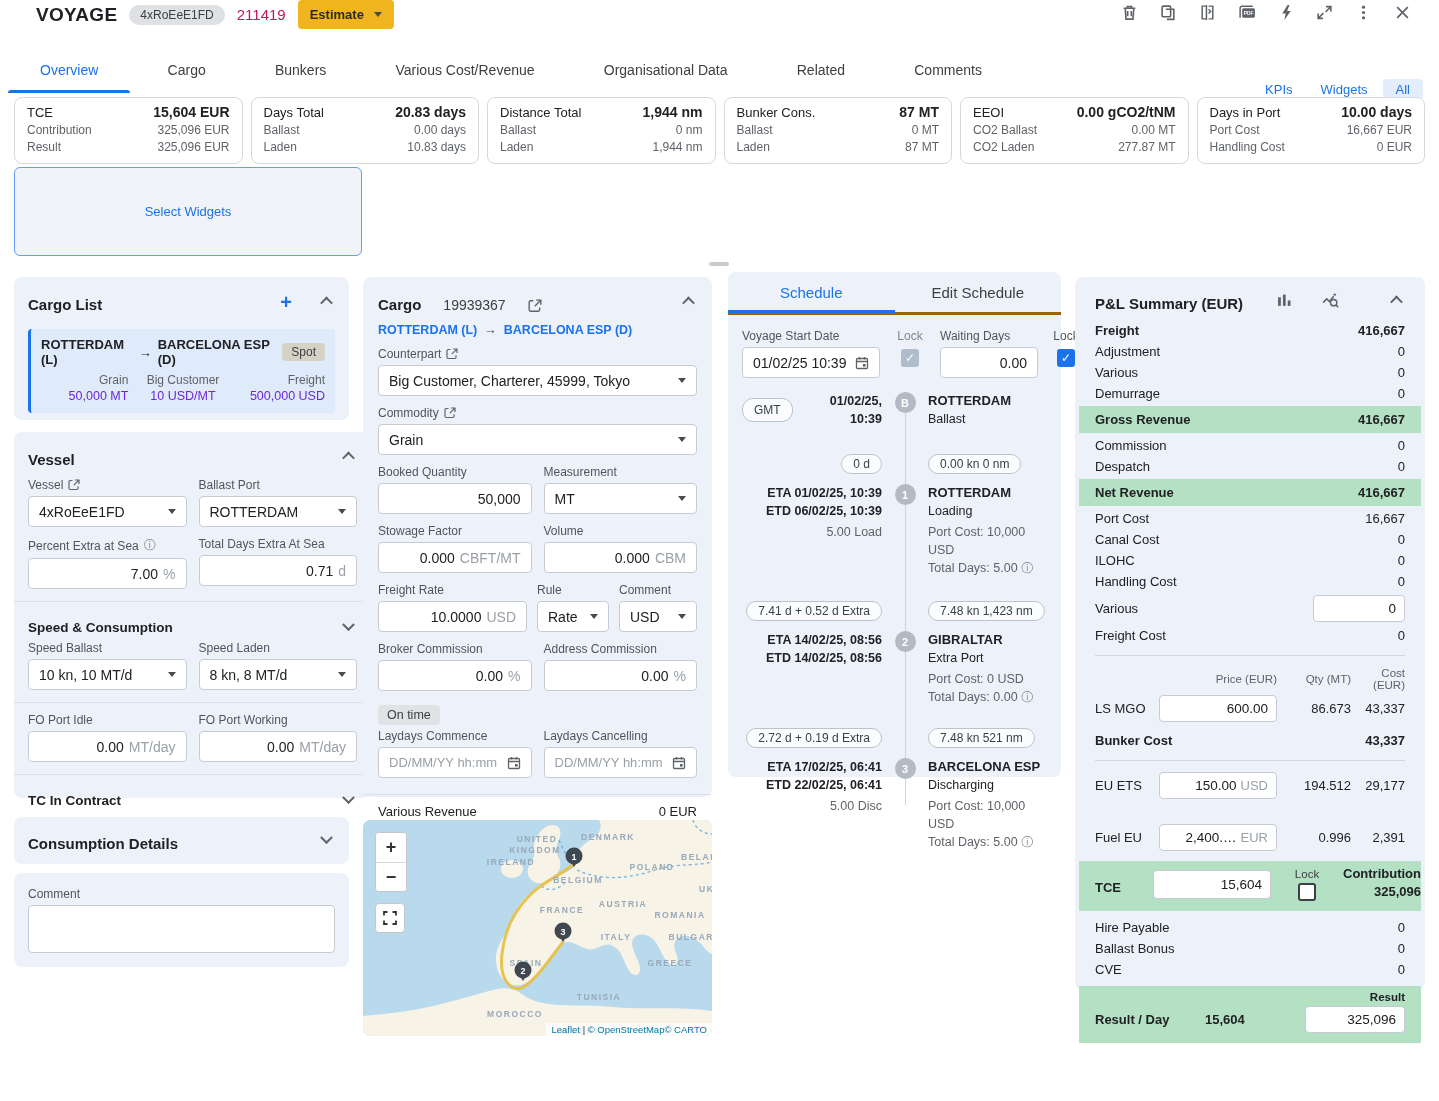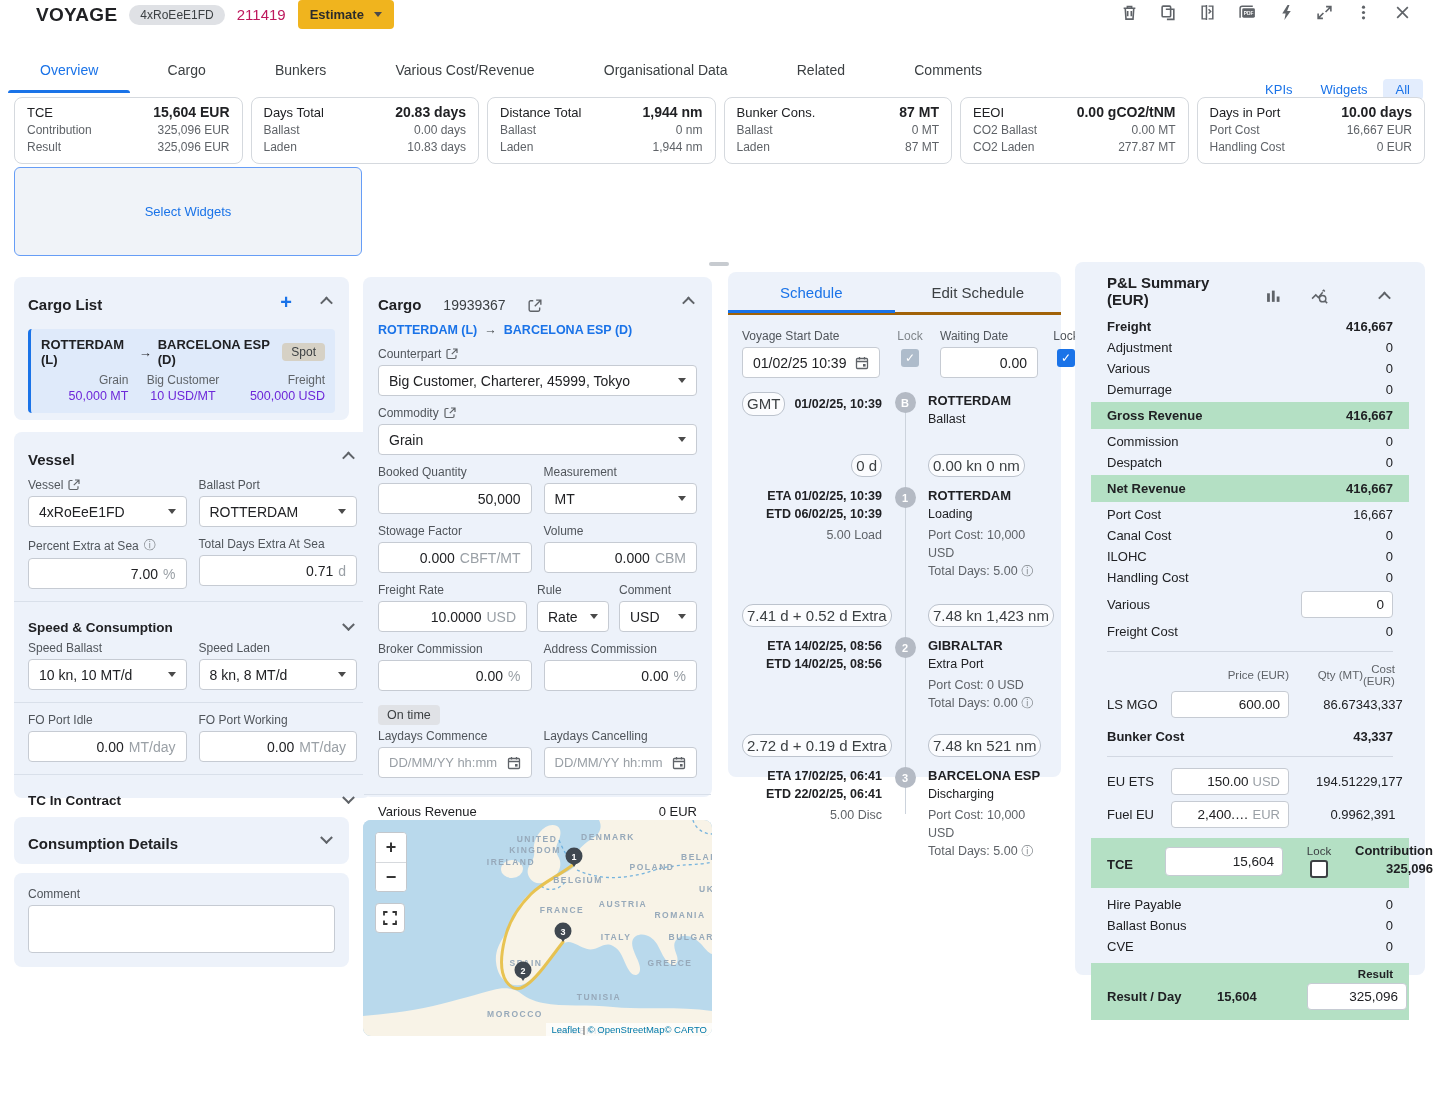--- a/index.html
+++ b/index.html
@@ -99,21 +99,21 @@
   .tl-left{text-align:right;font-size:12.5px;line-height:18px}
   .tl-left .b{font-weight:bold}
   .tl-left .g{color:#5f6368}
   .tl-mark{display:flex;justify-content:center;padding-top:0}
   .dot{width:21px;height:21px;border-radius:50%;background:#b4bac4;color:#fff;font-size:11px;font-weight:bold;
        display:flex;align-items:center;justify-content:center;position:relative;z-index:1}
   .tl-right{font-size:12.5px;line-height:18px}
   .tl-right .port{font-size:13px;font-weight:bold}
   .tl-right .g{color:#5f6368}
   .pill{display:inline-block;border:1px solid #bcc3cd;border-radius:11px;background:rgba(255,255,255,.75);
-       padding:2px 4px;font-size:15px;color:#3c4043;white-space:nowrap}
+       padding:2px 11px;font-size:12px;color:#3c4043;white-space:nowrap}
   .leg-row{display:grid;grid-template-columns:140px 46px 1fr;align-items:center;margin:12px 0 10px}
   .leg-row .lp{text-align:right}
   .gmt-row{display:flex;justify-content:flex-end;align-items:center;gap:9px}
   .gmt-row .t{font-weight:bold;font-size:12.5px}
 
   
   .pnl-row{display:flex;justify-content:space-between;padding:2px 16px;font-size:13px;line-height:17px}
   .pnl-row.bold{font-weight:bold}
   .pnl-row.hl{background:#b4e0c4;font-weight:bold;padding-top:5px;padding-bottom:5px;margin:2px 0}
   .pnl-input-row{display:flex;justify-content:space-between;align-items:center;padding:3px 16px}
@@ -716,21 +716,21 @@
         <div class="lockcol">
           <div class="f-label" style="justify-content:center;color:#80868b">
               <span>Lock</span>
             </div>
           <div class="cbx gray">
               <span>✓</span>
             </div>
         </div>
         <div>
           <div class="f-label">
-              <span>Waiting Date</span>
+              <span>Waiting Days</span>
             </div>
           <div class="input">
               <span class="v">0.00</span>
             </div>
         </div>
         <div class="lockcol">
           <div class="f-label" style="justify-content:center">
               <span>Lock</span>
             </div>
           <div class="cbx blue">
@@ -821,21 +821,21 @@
             <div class="port">BARCELONA ESP</div>
             <div>Discharging</div>
             <div class="g" style="margin-top:3px">Port Cost: 10,000 USD</div>
             <div class="g"><span>Total Days: 5.00</span> <span class="info-ic">ⓘ</span></div>
           </div>
         </div>
       </div>
     </div>
   </section>
 
-  <section class="panel" style="top:262px;left:1075px;width:350px;height:713px;padding:12px 16px 0">
+  <section class="panel" style="top:277px;left:1075px;width:350px;height:713px;padding:12px 4px 0">
     <div class="panel-head" style="padding:0 16px 8px">
       <span class="panel-title">P&amp;L Summary (EUR)</span>
       <button class="icon-btn" style="margin-left:8px">
           <svg width="15" height="15" viewBox="0 0 14 14">
             <rect x="1" y="4" width="2.6" height="8" fill="currentColor"></rect>
             <rect x="5.5" y="1.5" width="2.6" height="10.5" fill="currentColor"></rect>
             <rect x="10" y="7" width="2.6" height="5" fill="currentColor"></rect>
           </svg>
         </button>
       <button class="icon-btn">
@@ -933,21 +933,21 @@
     <div class="pnl-div"></div>
     <div class="bnk">
       <span>EU ETS</span>
       <div class="mini-input">
           <span class="v">150.00</span>
           <span class="u">USD</span>
         </div>
       <span class="num">194.512</span>
       <span class="num">29,177</span>
     </div>
-    <div class="bnk" style="margin-top:2px">
+    <div class="bnk" style="margin-top:21px">
       <span>Fuel EU</span>
       <div class="mini-input">
           <span class="v">2,400.…</span>
           <span class="u">EUR</span>
         </div>
       <span class="num">0.996</span>
       <span class="num">2,391</span>
     </div>
 
     <div class="tce-band">

